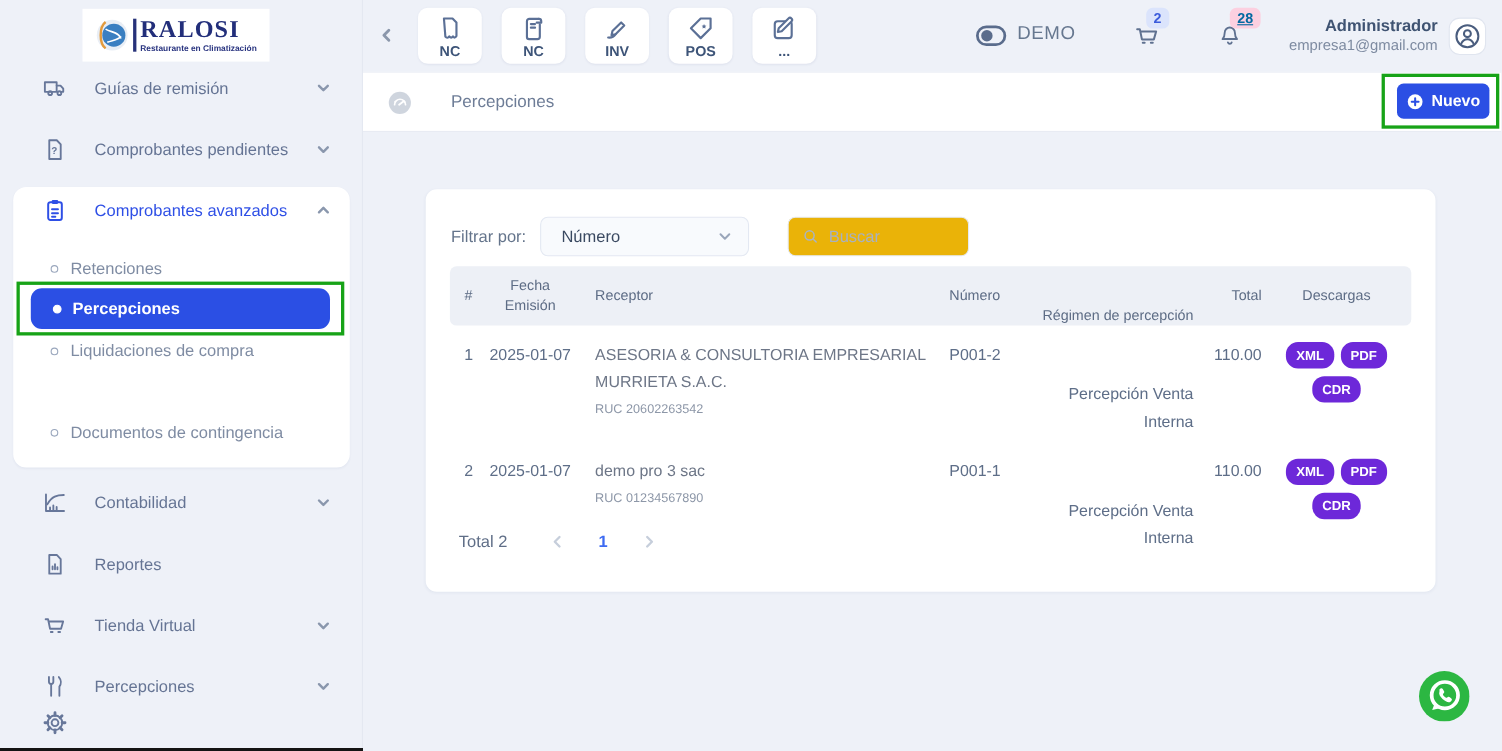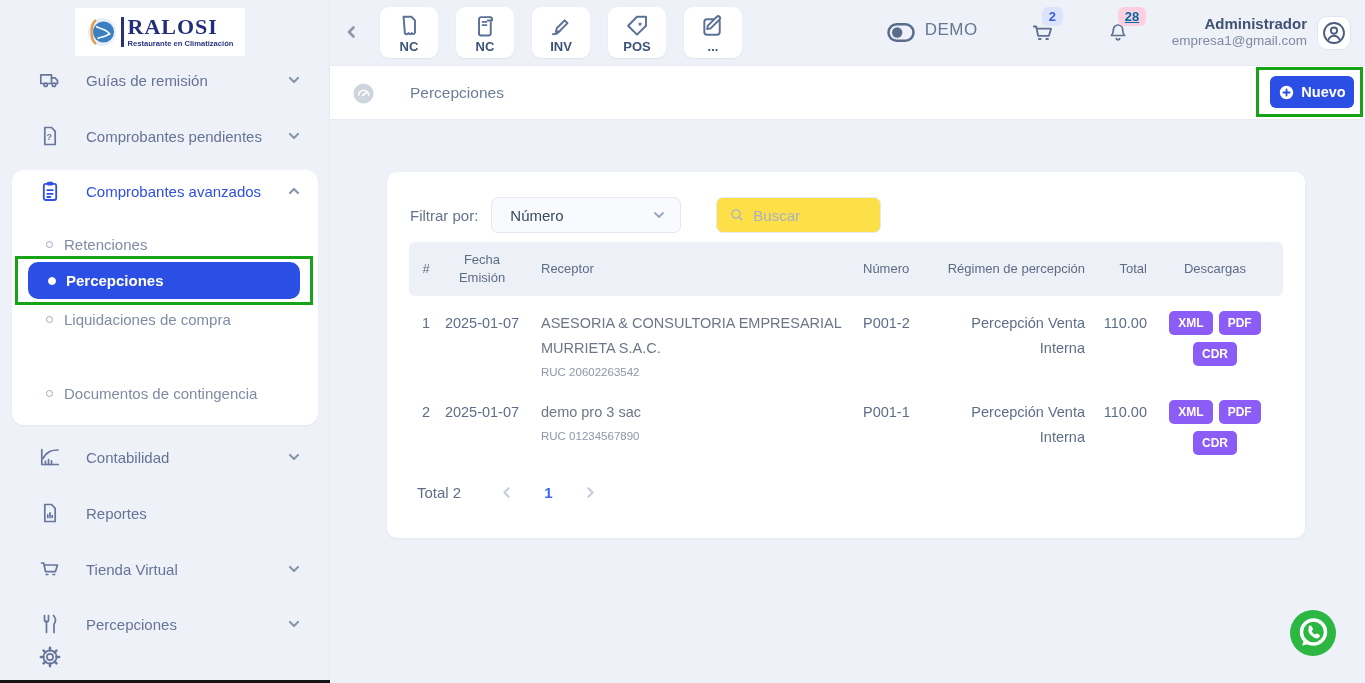--- a/index.html
+++ b/index.html
@@ -58,43 +58,43 @@
   .page-title { position:absolute; left:80px; top:18px; font-size:15.5px; color:#6e7d97; }
   .nuevo-btn { position:absolute; left:940px; top:10px; width:84px; height:32px; background:#2b4fe4; color:#fff; border:none; border-radius:6px; font-family:inherit; font-size:14.5px; font-weight:bold; display:flex; align-items:center; justify-content:center; gap:6px; cursor:pointer; }
 
   
   .card { position:absolute; left:57px; top:172px; width:918px; height:366px; background:#fff; border-radius:10px; box-shadow:0 1px 3px rgba(40,60,120,.06); }
   .filter-row { position:absolute; left:23px; top:25px; display:flex; align-items:center; }
   .filter-label { font-size:15px; color:#64748b; margin-right:13px; }
   .select-box { width:190px; height:36px; background:#f8fafd; border:1px solid #e3e8f2; border-radius:7px; display:flex; align-items:center; padding:0 14px 0 18px; cursor:pointer; }
   .select-value { font-size:15px; color:#3a4961; flex:1; }
   .select-chev { color:#9aa6ba; display:flex; }
-  .search-box { width:165px; height:36px; border:1px solid #e5eaf2; border-radius:7px; margin-left:35px; display:flex; align-items:center; padding:0 12px; gap:8px; background:#fde047; }
+  .search-box { width:165px; height:36px; border:1px solid #e5eaf2; border-radius:7px; margin-left:35px; display:flex; align-items:center; padding:0 12px; gap:8px; background:#eab308; }
   .search-box input { border:none; outline:none; width:100%; font-family:inherit; font-size:15px; color:#3a4961; background:transparent; }
   .search-box input::placeholder { color:#a7b1c2; }
   .search-icon { color:#a9b4c6; display:flex; }
 
   .tablewrap { position:absolute; left:22px; top:70px; width:874px; }
   .trow { display:grid; grid-template-columns:34px 78px 336px 68px 160px 62px 136px; }
   .thead { background:#edf0f6; border-radius:6px; height:54px; align-items:center; }
   .th { font-size:13px; color:#5d6c85; line-height:1.35; }
   .td { font-size:14.5px; color:#5e6e88; line-height:25px; }
   .c-idx { text-align:center; }
   .c-fecha { text-align:center; }
   .c-receptor { padding-left:20px; padding-right:14px; }
   .c-numero { padding-left:6px; }
-  .c-regimen { text-align:right; }
+  .c-regimen { text-align:right;margin-top:36px; }
   .c-total { text-align:right; }
   .c-desc { text-align:center; }
   .tbody-row1 { padding:15px 0 8px; }
   .tbody-row2 { padding:12px 0 10px; }
   .rec-name { color:#6d7687; }
   .rec-ruc { font-size:11.5px; color:#8d97a8; margin-top:4px; line-height:1.3; }
   .dl-wrap { width:108px; margin:0 auto; display:flex; flex-wrap:wrap; justify-content:center; gap:7px 6px; }
-  .dl { background:#8b5cf6; color:#fff; border:none; border-radius:5px; font-family:inherit; font-size:12px; font-weight:bold; padding:6px 9px; cursor:pointer; line-height:1; }
+  .dl { background:#6d28d9; color:#fff; border:none; border-radius:11px; font-family:inherit; font-size:12px; font-weight:bold; padding:6px 9px; cursor:pointer; line-height:1; }
 
   .pagination { position:absolute; left:30px; top:312px; display:flex; align-items:center; }
   .pg-total { font-size:15px; color:#5f6e87; margin-right:38px; }
   .pg-chev { color:#c6cedb; display:flex; cursor:pointer; }
   .pg-page { font-size:15px; font-weight:bold; color:#3e6bf2; margin:0 30px; cursor:pointer; }
 
   .whatsapp-btn { position:absolute; left:960px; top:610px; width:46px; height:46px; cursor:pointer; }
 </style>
 </head>
 <body>

